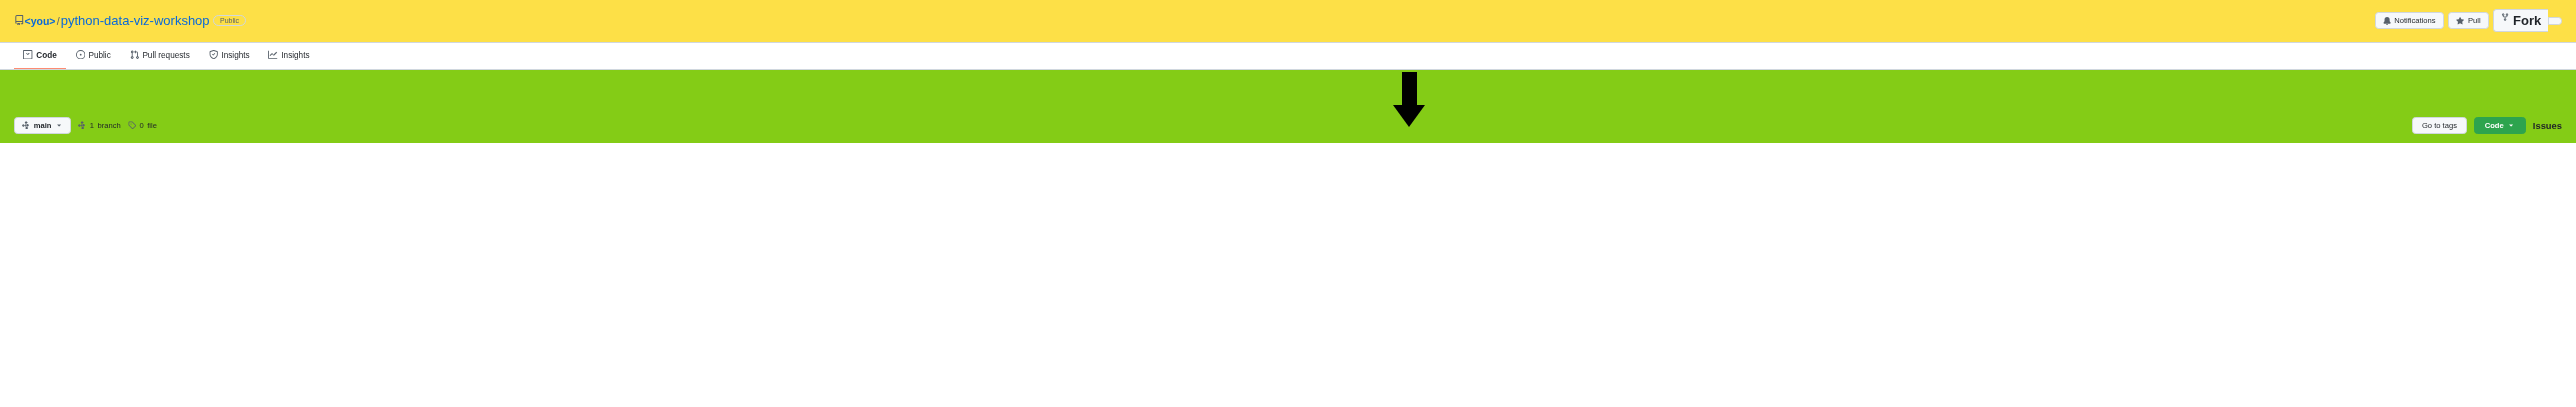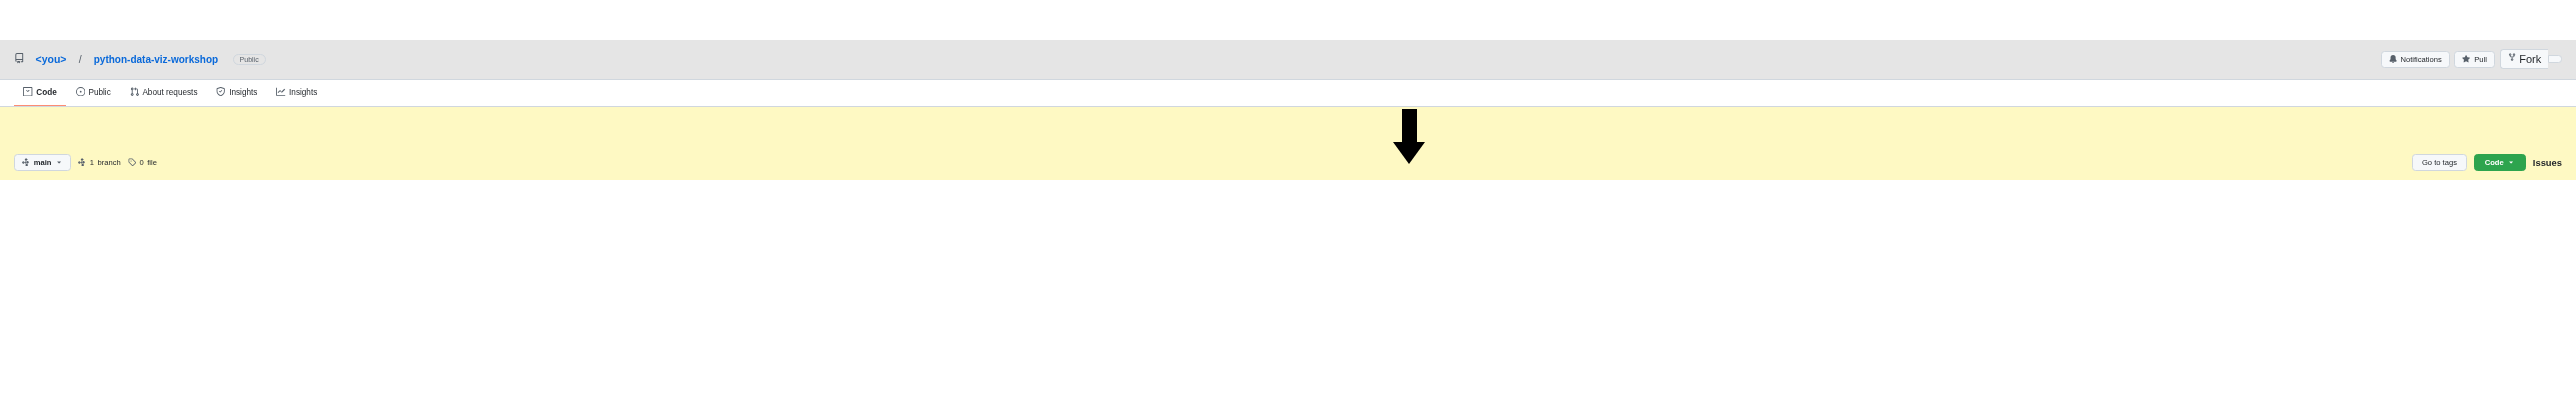--- a/index.html
+++ b/index.html
@@ -9,44 +9,43 @@
       background: #ffffff;
       color: #1f2328;
     }
 
     
     .repo-header {
       display: flex;
       align-items: center;
       padding: 9.4px 14px;
       border-bottom: 0.6px solid #d0d7de;
-      background: #e5e5e5;
-      gap: 11px;
-      margin-top: 40px;
+      background: #fde047;
+      gap: 0;
     }
     .repo-icon {
       color: #57606a;
       font-size: 10.5px;
     }
     .repo-owner {
       color: #0969da;
       font-weight: 600;
       font-size: 10.5px;
       text-decoration: none;
     }
     .repo-separator {
       color: #57606a;
       font-size: 10.5px;
       font-weight: 400;
       margin: 0 1.2px;
     }
     .repo-name {
       color: #0969da;
-      font-weight: 700;
-      font-size: 10px;
+      font-weight: 400;
+      font-size: 13px;
       text-decoration: none;
     }
     .repo-visibility-badge {
       border: 0.6px solid #d0d7de;
       border-radius: 11.7px;
       padding: 1.2px 5.9px;
       font-size: 7px;
       color: #57606a;
       font-weight: 500;
       margin-left: 3.5px;
@@ -77,22 +76,22 @@
     }
     .fork-btn-main {
       display: flex;
       gap: 3.5px;
       padding: 2.9px 7px;
       border: 0.6px solid #d0d7de;
       border-right: none;
       border-radius: 3.5px 0 0 3.5px;
       background: #f6f8fa;
       cursor: pointer;
-      font-size: 11px;
-      font-weight: 400;
+      font-size: 13px;
+      font-weight: 700;
       color: #1f2328;
     }
     .fork-count {
       padding: 2.9px 5.9px;
       border: 0.6px solid #d0d7de;
       border-radius: 0 3.5px 3.5px 0;
       background: #f6f8fa;
       font-size: 7.6px;
       color: #1f2328;
       cursor: pointer;
@@ -128,21 +127,21 @@
     .tab-icon {
       font-size: 8.8px;
       color: #57606a;
     }
 
     
     .repo-toolbar {
       display: flex;
       align-items: center;
       padding: 9.4px 14px;
-      background: #fef9c3;
+      background: #84cc16;
       gap: 7px;
     }
     .branch-selector {
       display: flex;
       align-items: center;
       gap: 3.5px;
       padding: 2.9px 7px;
       border: 0.6px solid #d0d7de;
       border-radius: 3.5px;
       background: #f6f8fa;
@@ -254,21 +253,21 @@
       </svg>
     </span>
     <span>Public</span>
   </div>
   <div class="nav-tab">
     <span class="tab-icon">
       <svg width="9.4" height="9.4" viewBox="0 0 16 16" fill="#57606a">
         <path d="M1.5 3.25a2.25 2.25 0 1 1 3 2.122v5.256a2.251 2.251 0 1 1-1.5 0V5.372A2.25 2.25 0 0 1 1.5 3.25Zm5.677-.177L9.573.677A.25.25 0 0 1 10 .854V2.5h1A2.5 2.5 0 0 1 13.5 5v5.628a2.251 2.251 0 1 1-1.5 0V5a1 1 0 0 0-1-1h-1v1.646a.25.25 0 0 1-.427.177L7.177 3.427a.25.25 0 0 1 0-.354ZM3.75 2.5a.75.75 0 1 0 0 1.5.75.75 0 0 0 0-1.5Zm0 9.5a.75.75 0 1 0 0 1.5.75.75 0 0 0 0-1.5Zm8.25.75a.75.75 0 1 0 1.5 0 .75.75 0 0 0-1.5 0Z"></path>
       </svg>
     </span>
-    <span>About requests</span>
+    <span>Pull requests</span>
   </div>
   <div class="nav-tab">
     <span class="tab-icon">
       <svg width="9.4" height="9.4" viewBox="0 0 16 16" fill="#57606a">
         <path d="M7.467.133a1.748 1.748 0 0 1 1.066 0l5.25 1.68A1.75 1.75 0 0 1 15 3.48V7c0 1.566-.32 3.182-1.303 4.682-.983 1.498-2.585 2.813-5.032 3.855a1.697 1.697 0 0 1-1.33 0c-2.447-1.042-4.049-2.357-5.032-3.855C1.32 10.182 1 8.566 1 7V3.48a1.75 1.75 0 0 1 1.217-1.667Zm.61 1.429a.25.25 0 0 0-.153 0l-5.25 1.68a.25.25 0 0 0-.174.238V7c0 1.358.275 2.666 1.057 3.86.784 1.194 2.121 2.34 4.366 3.297a.196.196 0 0 0 .154 0c2.245-.956 3.582-2.104 4.366-3.298C13.225 9.666 13.5 8.36 13.5 7V3.48a.251.251 0 0 0-.174-.237Zm2.184 3.962a.75.75 0 0 1 0 1.061l-2.5 2.5a.75.75 0 0 1-1.06 0l-1-1a.75.75 0 1 1 1.06-1.06l.47.469 1.97-1.97a.75.75 0 0 1 1.06 0Z"></path>
       </svg>
     </span>
     <span>Insights</span>
   </div>
   <div class="nav-tab">

